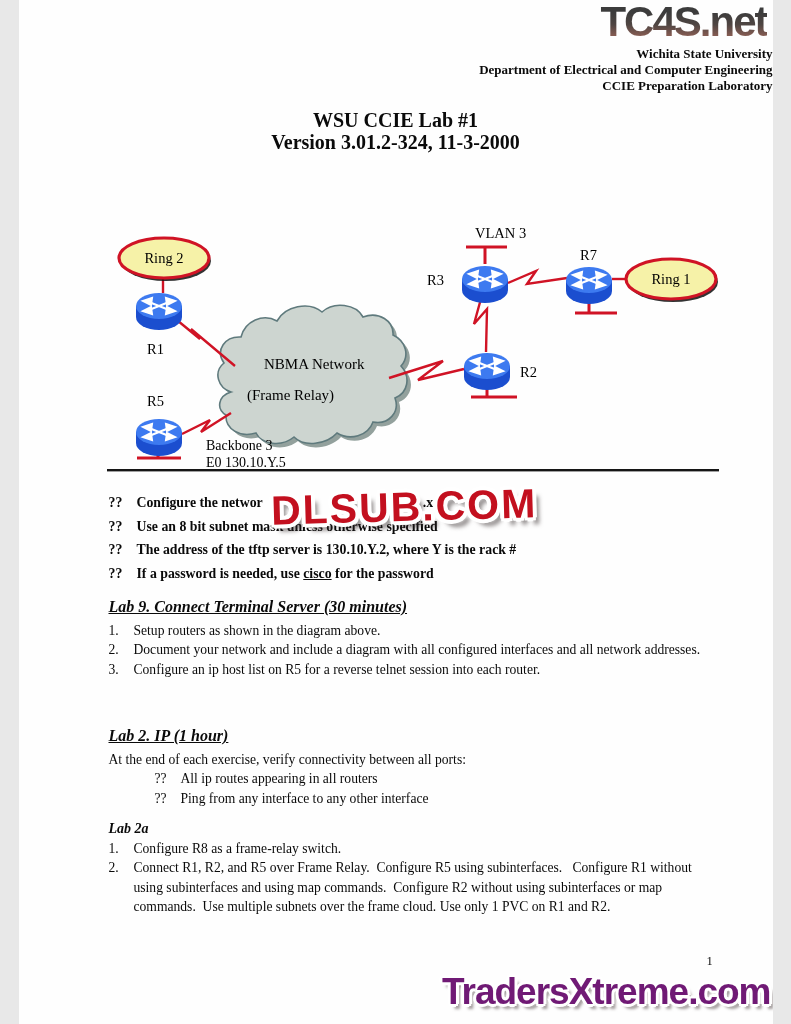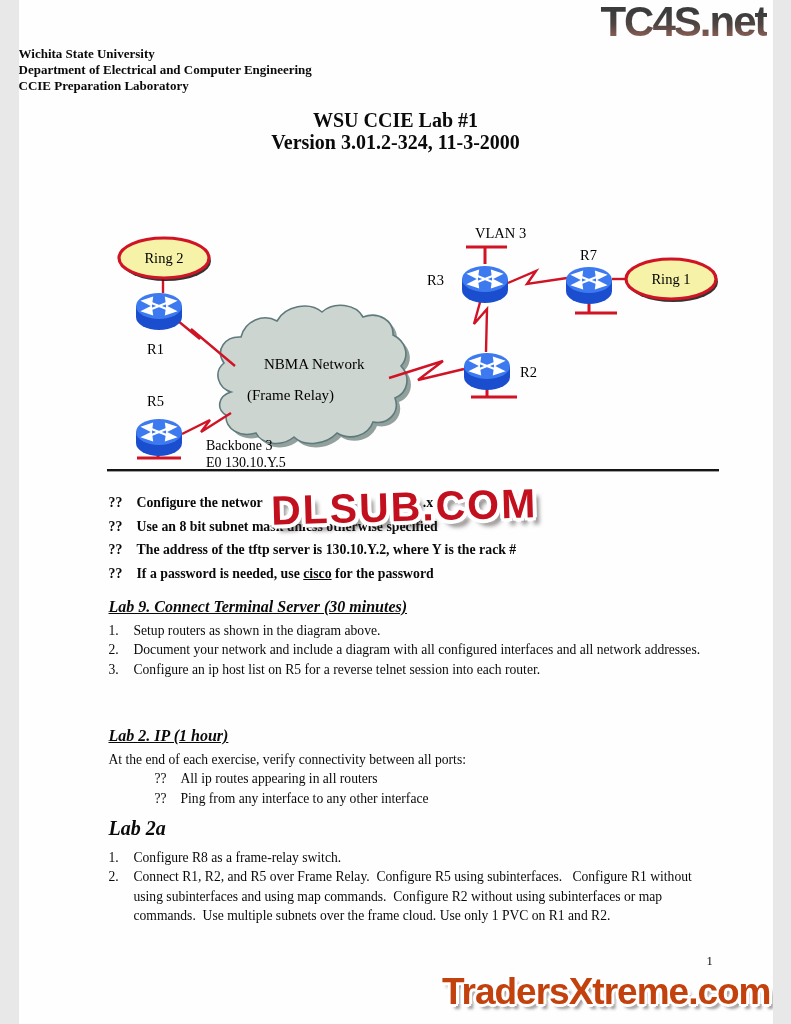--- a/index.html
+++ b/index.html
@@ -10,21 +10,21 @@
   }
   
   .tc4s{
     position:absolute; top:-2px; right:6px;
     font-family:"Liberation Sans", sans-serif; font-weight:bold;
     font-size:42px; letter-spacing:-2px;
     background:linear-gradient(to bottom,#3c3c3c 30%,#4e4542 55%,#8d5f55 82%,#a06a5c);
     -webkit-background-clip:text; background-clip:text; color:transparent;
   }
   
-  .hdr{position:absolute; top:46px; left:0; width:100%; text-align:left;
+  .hdr{position:absolute; top:46px; left:0; width:100%; text-align:right;
        font-weight:bold; font-size:13px; line-height:16px;}
   .titleblock{position:absolute; top:108px; left:0; width:100%; text-align:center; font-weight:bold;}
   .titleblock .t1{font-size:20px; line-height:25px;}
   .titleblock .ver{font-size:20px; line-height:18px;}
   
   .diagram{position:absolute; left:0; top:0; width:791px; height:480px;}
   
   .watermark{
     position:absolute; left:252px; top:484px;
     font-family:"Liberation Sans", sans-serif; font-weight:900;
@@ -40,34 +40,34 @@
          font-weight:bold; font-size:13.8px;}
   .note-row{display:flex; line-height:23.6px;}
   .note-row .marker{width:22px; flex:none;}
   .note-row .note-text{margin-left:6px; white-space:pre-wrap;}
   .gap{display:inline-block; width:160px;}
   .u{text-decoration:underline;margin-top:48px;}
   
   .sec{position:absolute; left:90px; width:615px; font-size:13.6px;}
   .sec-heading{font-size:16px; font-weight:bold; font-style:italic;
                text-decoration:underline; line-height:20px; margin-bottom:4px;}
-  .sec-heading-sm{font-size:20px; font-weight:bold; font-style:italic;
-               line-height:19px; margin-bottom:10px;}
+  .sec-heading-sm{font-size:14px; font-weight:bold; font-style:italic;
+               line-height:19px; margin-bottom:1px;}
   .li{display:flex; line-height:19.4px;}
   .li .num{width:25px; flex:none;}
   .li .txt{white-space:pre-wrap;}
   .intro{line-height:19.4px; white-space:pre-wrap;}
   .sub{display:flex; line-height:19.4px; margin-left:46px;}
   .sub .marker{width:26px; flex:none;}
   
   .pagenum{position:absolute; left:688px; top:954px; font-size:12.5px;}
   .traders{
     position:absolute; right:2px; top:971px;
     font-family:"Liberation Sans", sans-serif; font-weight:bold;
-    font-size:37px; letter-spacing:-1px; color:#c2410c; white-space:nowrap;
+    font-size:37px; letter-spacing:-1px; color:#701a75; white-space:nowrap;
     text-shadow:
       -2px -2px 0 #fff, 2px -2px 0 #fff, -2px 2px 0 #fff, 2px 2px 0 #fff,
       0 -3px 0 #fff, 0 3px 0 #fff, -3px 0 0 #fff, 3px 0 0 #fff,
       4px 5px 3px rgba(110,100,100,.65);
   }
   text{font-family:"Liberation Serif", serif;}
 </style>
 </head>
 <body>
 

